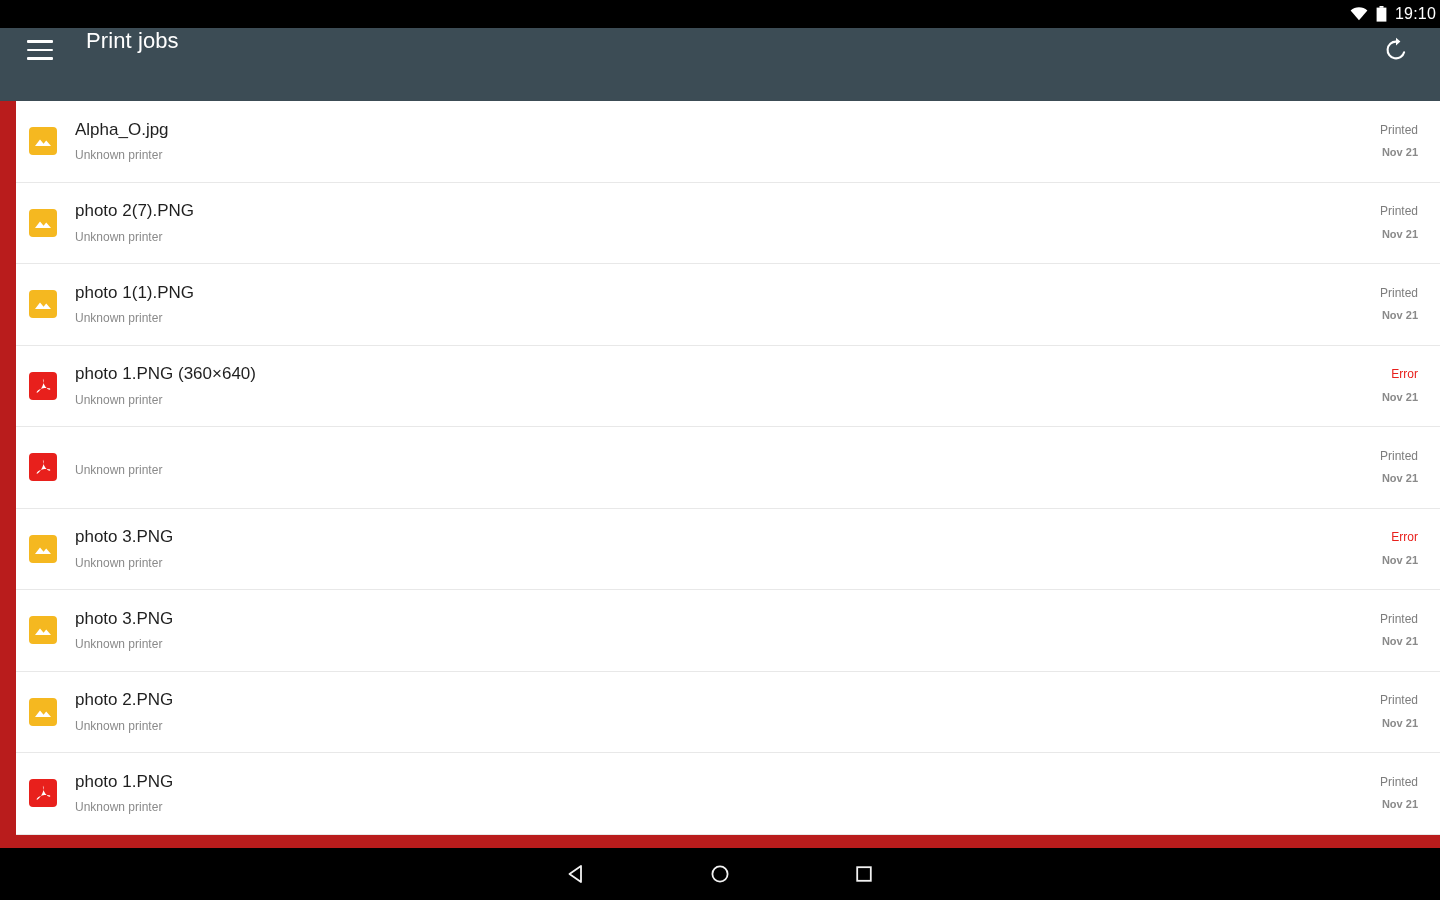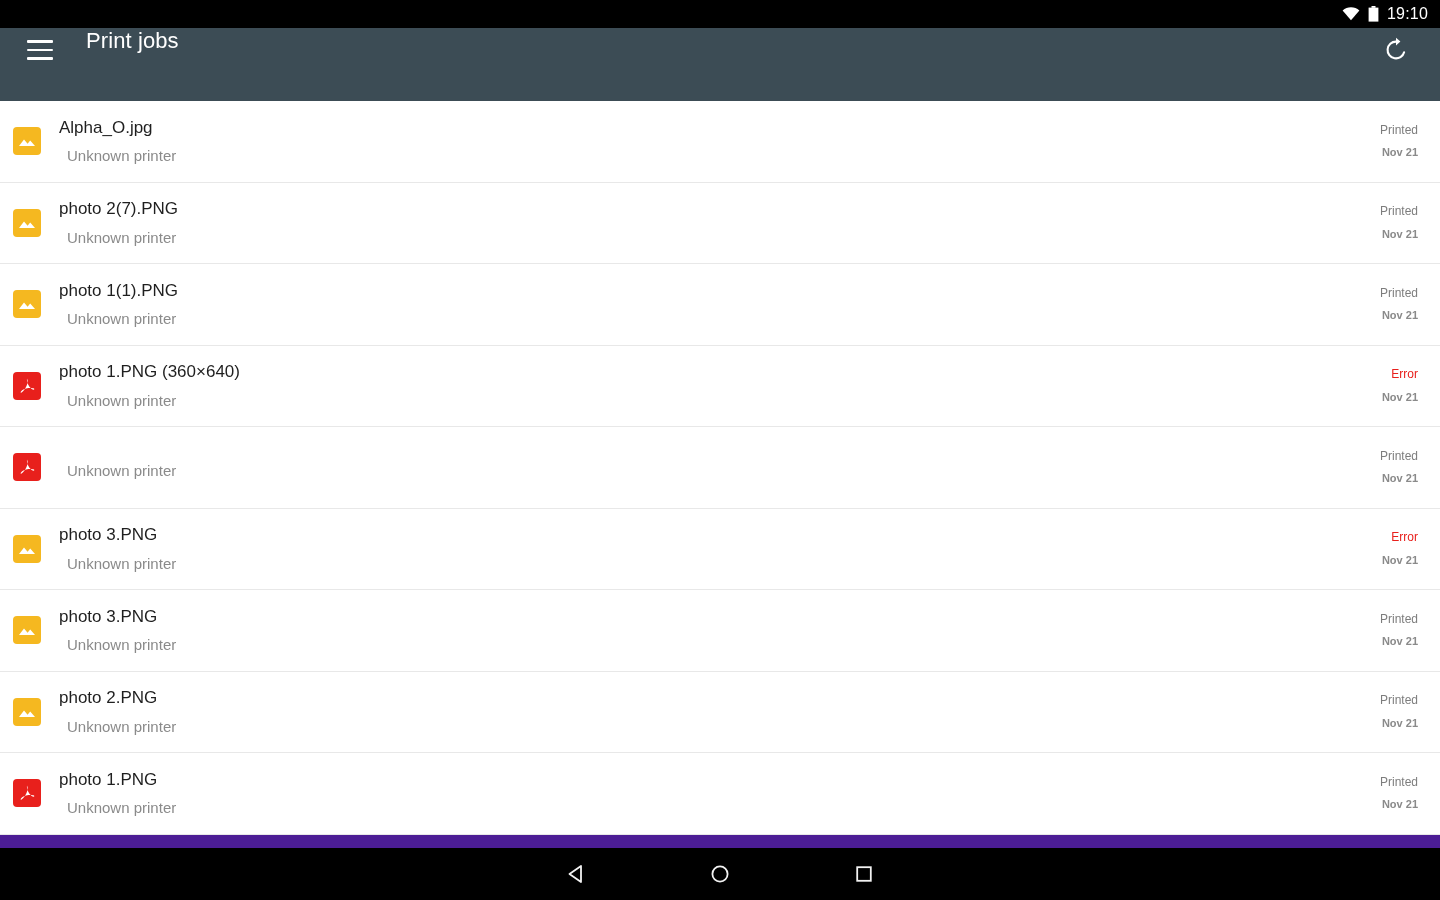--- a/index.html
+++ b/index.html
@@ -12,21 +12,21 @@
     -webkit-font-smoothing: antialiased;
   }
 
   
   #status-bar {
     height: 28px;
     background: #000000;
     display: flex;
     align-items: center;
     justify-content: flex-end;
-    padding-right: 12px;
+    padding-right: 4px;
     gap: 8px;
   }
   #status-bar .sb-icon { display: flex; align-items: center; }
   #status-clock {
     color: #ffffff;
     font-size: 16px;
     font-weight: 400;
     letter-spacing: .2px;
     line-height: 1;
   }
@@ -63,23 +63,24 @@
   }
   #refresh-button {
     margin-left: auto;
     width: 44px; height: 44px;
     display: flex; align-items: center; justify-content: center;
     cursor: pointer;
   }
 
   
   #job-list {
-    background: #4c1d95;
+    background: #b91c1c;
     height: 747px;
     overflow: hidden;
+    padding-left: 16px;
   }
   .job-row {
     height: 81.5px;
     border-bottom: 1px solid #e8e8e8;
     display: flex;
     align-items: center;
     padding: 0 22px 0 13px;
     background: #ffffff;
     cursor: pointer;
   }
@@ -96,25 +97,24 @@
   .job-text { flex: 1 1 auto; min-width: 0; }
   .job-title {
     font-size: 17px;
     color: #1f1f1f;
     line-height: 1.3;
     white-space: nowrap;
     overflow: hidden;
     text-overflow: ellipsis;
   }
   .job-sub {
-    font-size: 15px;
+    font-size: 12px;
     color: #8a8a8a;
     line-height: 1.3;
     margin-top: 7px;
-    margin-left: 8px;
   }
   .job-meta {
     text-align: right;
     flex: 0 0 auto;
     padding-left: 16px;
   }
   .job-status {
     font-size: 12px;
     color: #7d7d7d;
     line-height: 1.3;

